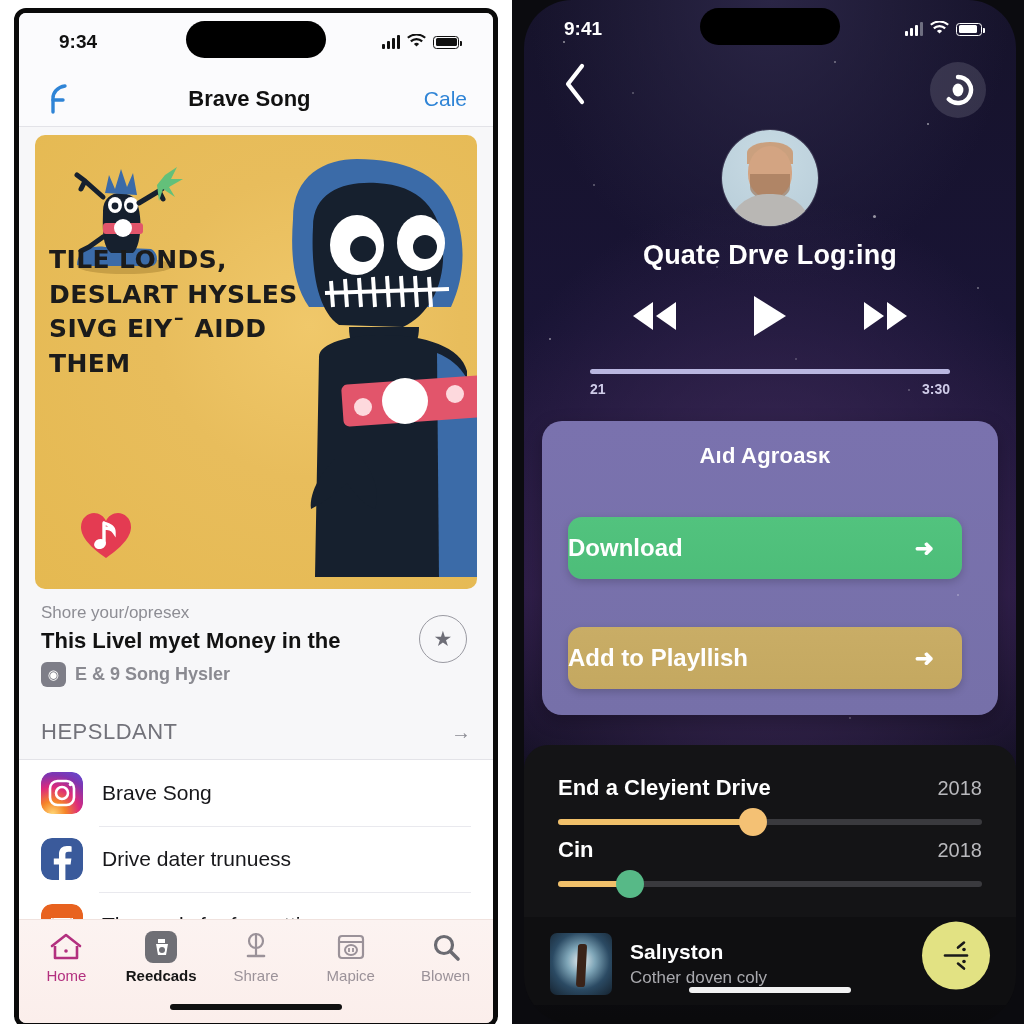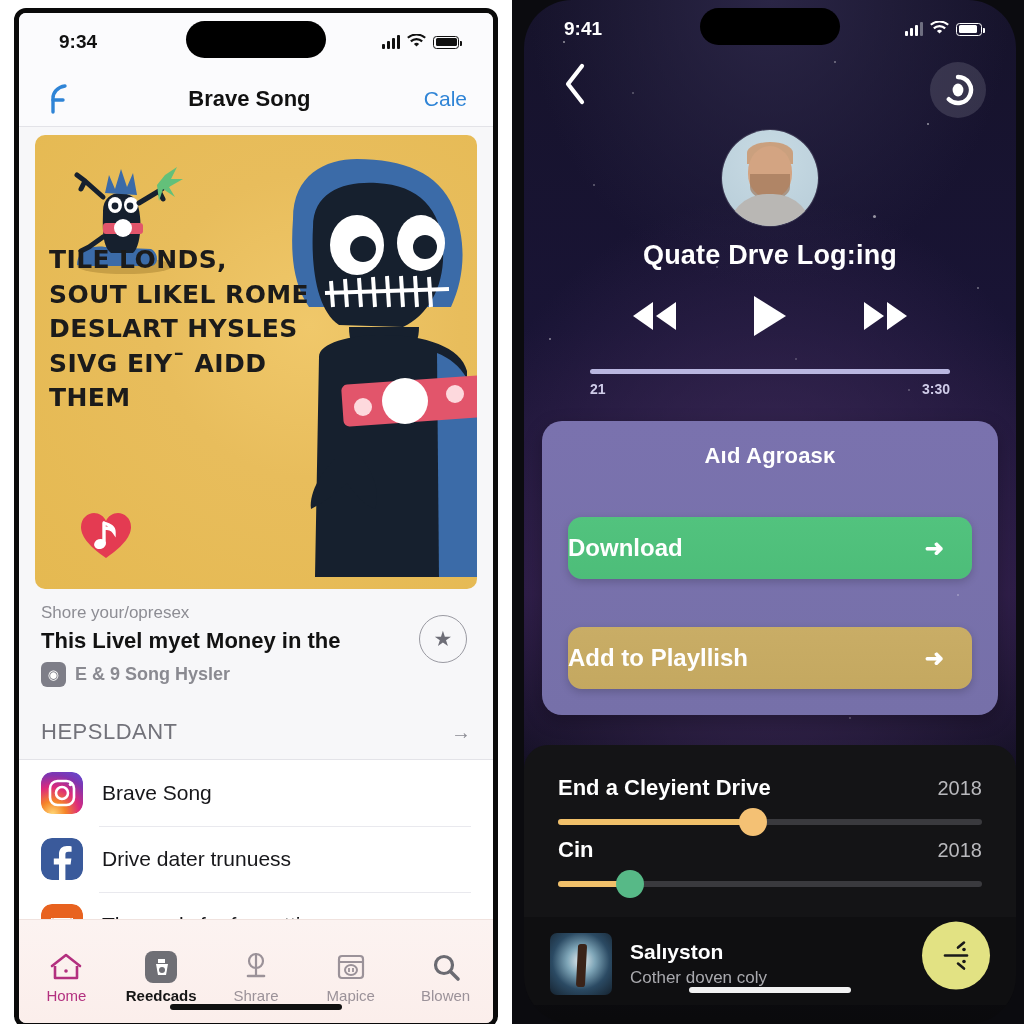--- a/index.html
+++ b/index.html
@@ -142,21 +142,21 @@
     position:absolute; left:58px; right:22px; top:0; height:1px; background:#e9e9ee;
   }
   .li-ico { width:42px; height:42px; border-radius:11px; flex:none; overflow:hidden; }
   .li-txt { font-size:21px; color:#17171a; }
 
   
   .tabbar {
     position:absolute; left:0; right:0; bottom:0; height:104px;
     background:linear-gradient(180deg,#fcf3f1 0%, #fbeeeb 100%);
     border-top:1px solid #f0e2de;
-    display:flex; align-items:center; justify-content:space-around;
+    display:flex; align-items:flex-start; justify-content:space-around;
     padding-top:10px;
   }
   .tab { width:92px; text-align:center; }
   .tab .ti { height:34px; display:flex; align-items:center; justify-content:center; }
   .tab .tl { font-size:15px; margin-top:3px; display:block; }
   .tab.active .tl { color:#b3307f; font-weight:normal; }
   .tab.sel .tl { color:#161616; font-weight:bold; }
   .tab .tl { color:#9b9299; }
   .home-indicator {
     position:absolute; left:50%; transform:translateX(-50%); bottom:13px;
@@ -192,21 +192,21 @@
   }
   .r-controls {
     display:flex; align-items:center; justify-content:center; gap:70px;
     margin-top:22px; color:#fff;
   }
   .r-prog { margin:26px 36px 0 36px; }
   .r-track { height:5px; border-radius:3px; background:#b9b6e0; position:relative; }
   .r-times { display:flex; justify-content:space-between; margin-top:7px; font-size:14px; color:#cfcce8; font-weight:bold; }
 
   .r-panel {
-    margin:24px 18px 0 18px; border-radius:20px; padding:22px 26px 26px 26px;
+    margin:24px 18px 0 18px; border-radius:20px; padding:22px 36px 26px 26px;
     background:linear-gradient(180deg,#7a72ae 0%, #7670a9 100%);
     box-shadow:0 6px 18px rgba(0,0,0,.25);
   }
   .r-panel-title {
     text-align:center; color:#ffffff; font-size:22px; font-weight:bold;
     margin-bottom:22px; letter-spacing:.2px;
   }
   .r-btn {
     height:62px; border-radius:14px; display:flex; align-items:center; justify-content:flex-start;
     position:relative; color:#fff; font-size:24px; font-weight:bold; margin-bottom:18px;
@@ -332,21 +332,20 @@
           <path d="M184 196 C210 206 222 230 224 256 L224 420 L186 420 Z" fill="#3b6ba8"></path>
           <rect x="88" y="228" width="150" height="42" rx="6" fill="#e2556b" transform="rotate(-4 88 228)"></rect>
           <circle cx="152" cy="244" r="23" fill="#fff"></circle>
           <circle cx="110" cy="250" r="9" fill="#fdd9dd"></circle>
           <circle cx="202" cy="237" r="9" fill="#fdd9dd"></circle>
           <path d="M88 296 C70 312 56 334 58 352 C70 346 84 336 94 326 C104 340 112 348 122 352 C128 336 120 312 104 296Z" fill="#16202e"></path>
         </svg>
 
         <div class="hero-quote">
           <div>TILE LONDS,</div>
-          <div>SOUT LIKEL ROME</div>
           <div>DESLART HYSLES</div>
           <div>SIVG EIY¯ AIDD</div>
           <div>THEM</div>
         </div>
 
         <svg class="heart-badge" viewBox="0 0 54 50">
           <path d="M27 47 C8 34 2 24 2 16 C2 7 9 2 15 2 C20 2 25 5 27 10 C29 5 34 2 39 2 C45 2 52 7 52 16 C52 24 46 34 27 47Z" fill="#e43b52"></path>
           <path d="M25 12 L25 32 M25 12 C31 14 35 16 35 21 C33 18 29 17 25 17" stroke="#fff" stroke-width="3.4" fill="none" stroke-linecap="round"></path>
           <ellipse cx="21" cy="33" rx="6" ry="5" fill="#fff" transform="rotate(-18 21 33)"></ellipse>
         </svg>

